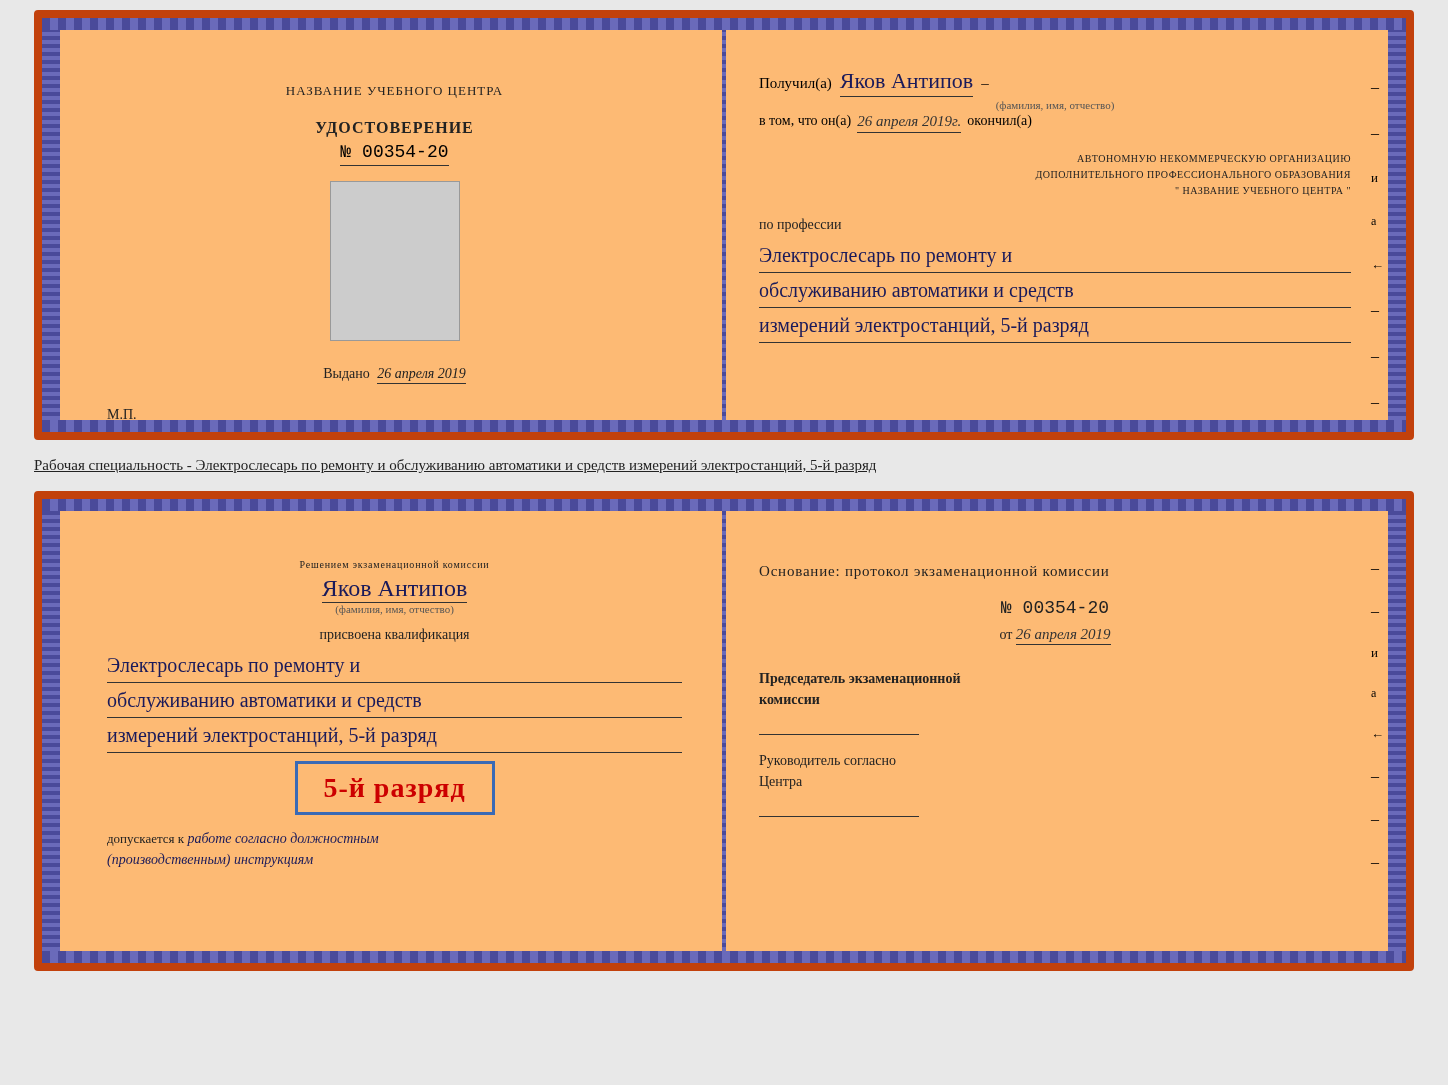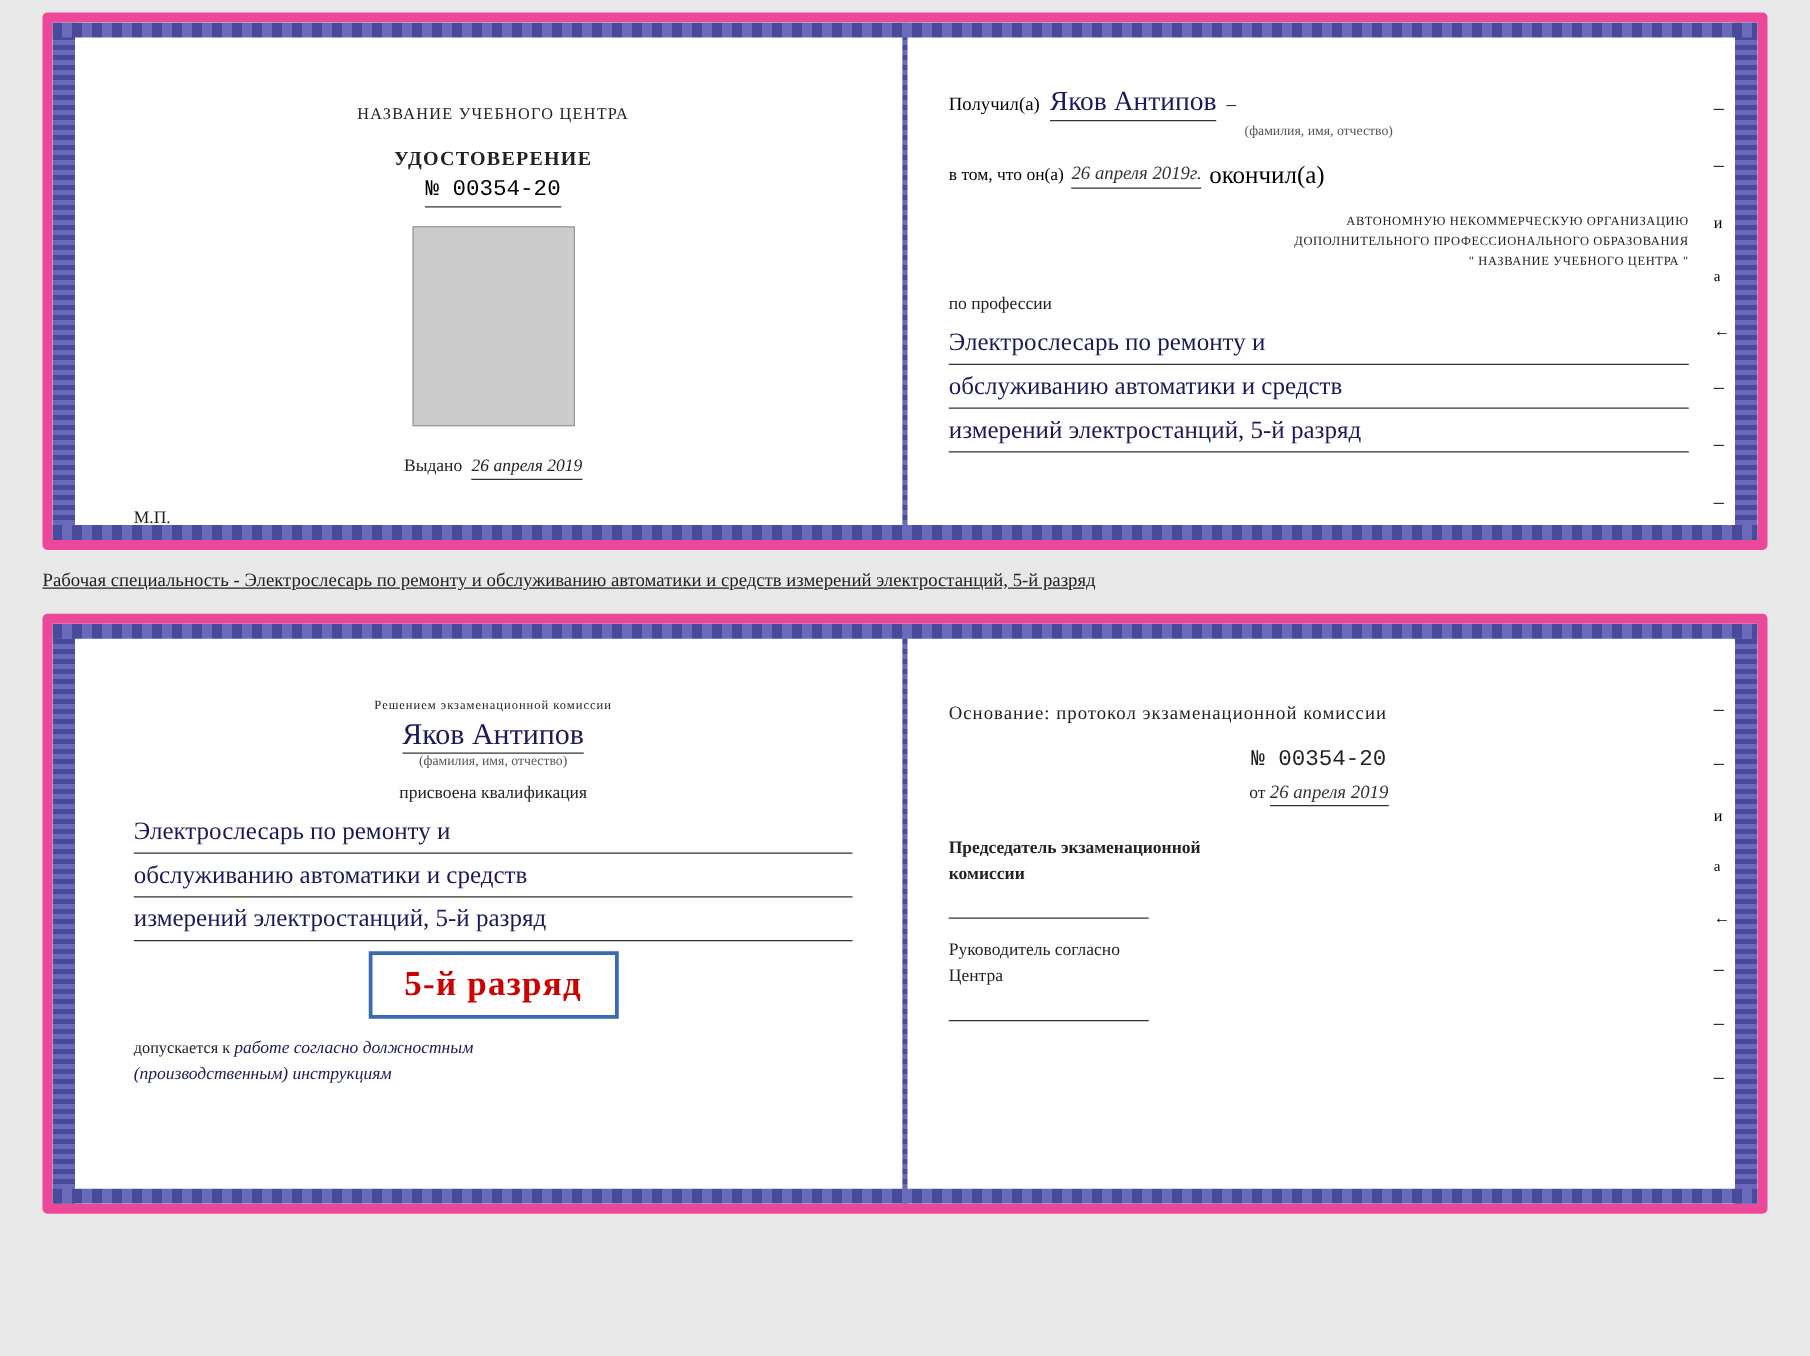--- a/index.html
+++ b/index.html
@@ -10,22 +10,22 @@
       min-height: 1085px;
       display: flex;
       flex-direction: column;
       align-items: center;
       padding: 10px;
       gap: 10px;
     }
 
     
     .document {
-      background: #ffffff;
-      border: 8px solid #ec4899;
+      background: #fdba74;
+      border: 8px solid #c2410c;
       border-radius: 4px;
       display: flex;
       width: 1380px;
       position: relative;
       overflow: hidden;
     }
 
     
     .doc-top {
       height: 430px;
@@ -435,24 +435,24 @@
 
       <div style="margin-top:15px;">
         <div style="display:flex;align-items:baseline;gap:8px;flex-wrap:wrap;">
           <span style="font-size:15px;">Получил(а)</span>
           <span class="handwritten-name">Яков Антипов</span>
           <span style="font-size:15px;">–</span>
         </div>
         <div class="subtitle-small">(фамилия, имя, отчество)</div>
       </div>
 
-      <div style="margin-top:18px;display:flex;align-items:center;gap:6px;flex-wrap:wrap;">
+      <div style="margin-top:2px;display:flex;align-items:flex-start;gap:6px;flex-wrap:wrap;">
         <span style="font-size:14px;">в том, что он(а)</span>
         <span class="handwritten-date">26 апреля 2019г.</span>
-        <span style="font-size:20px;">окончил(а)</span>
+        <span style="font-size:14px;">окончил(а)</span>
       </div>
 
       <div class="org-block">
         <div>АВТОНОМНУЮ НЕКОММЕРЧЕСКУЮ ОРГАНИЗАЦИЮ</div>
         <div>ДОПОЛНИТЕЛЬНОГО ПРОФЕССИОНАЛЬНОГО ОБРАЗОВАНИЯ</div>
         <div>" НАЗВАНИЕ УЧЕБНОГО ЦЕНТРА "</div>
       </div>
 
       <div style="margin-top:12px;">
         <div class="profession-label">по профессии</div>

